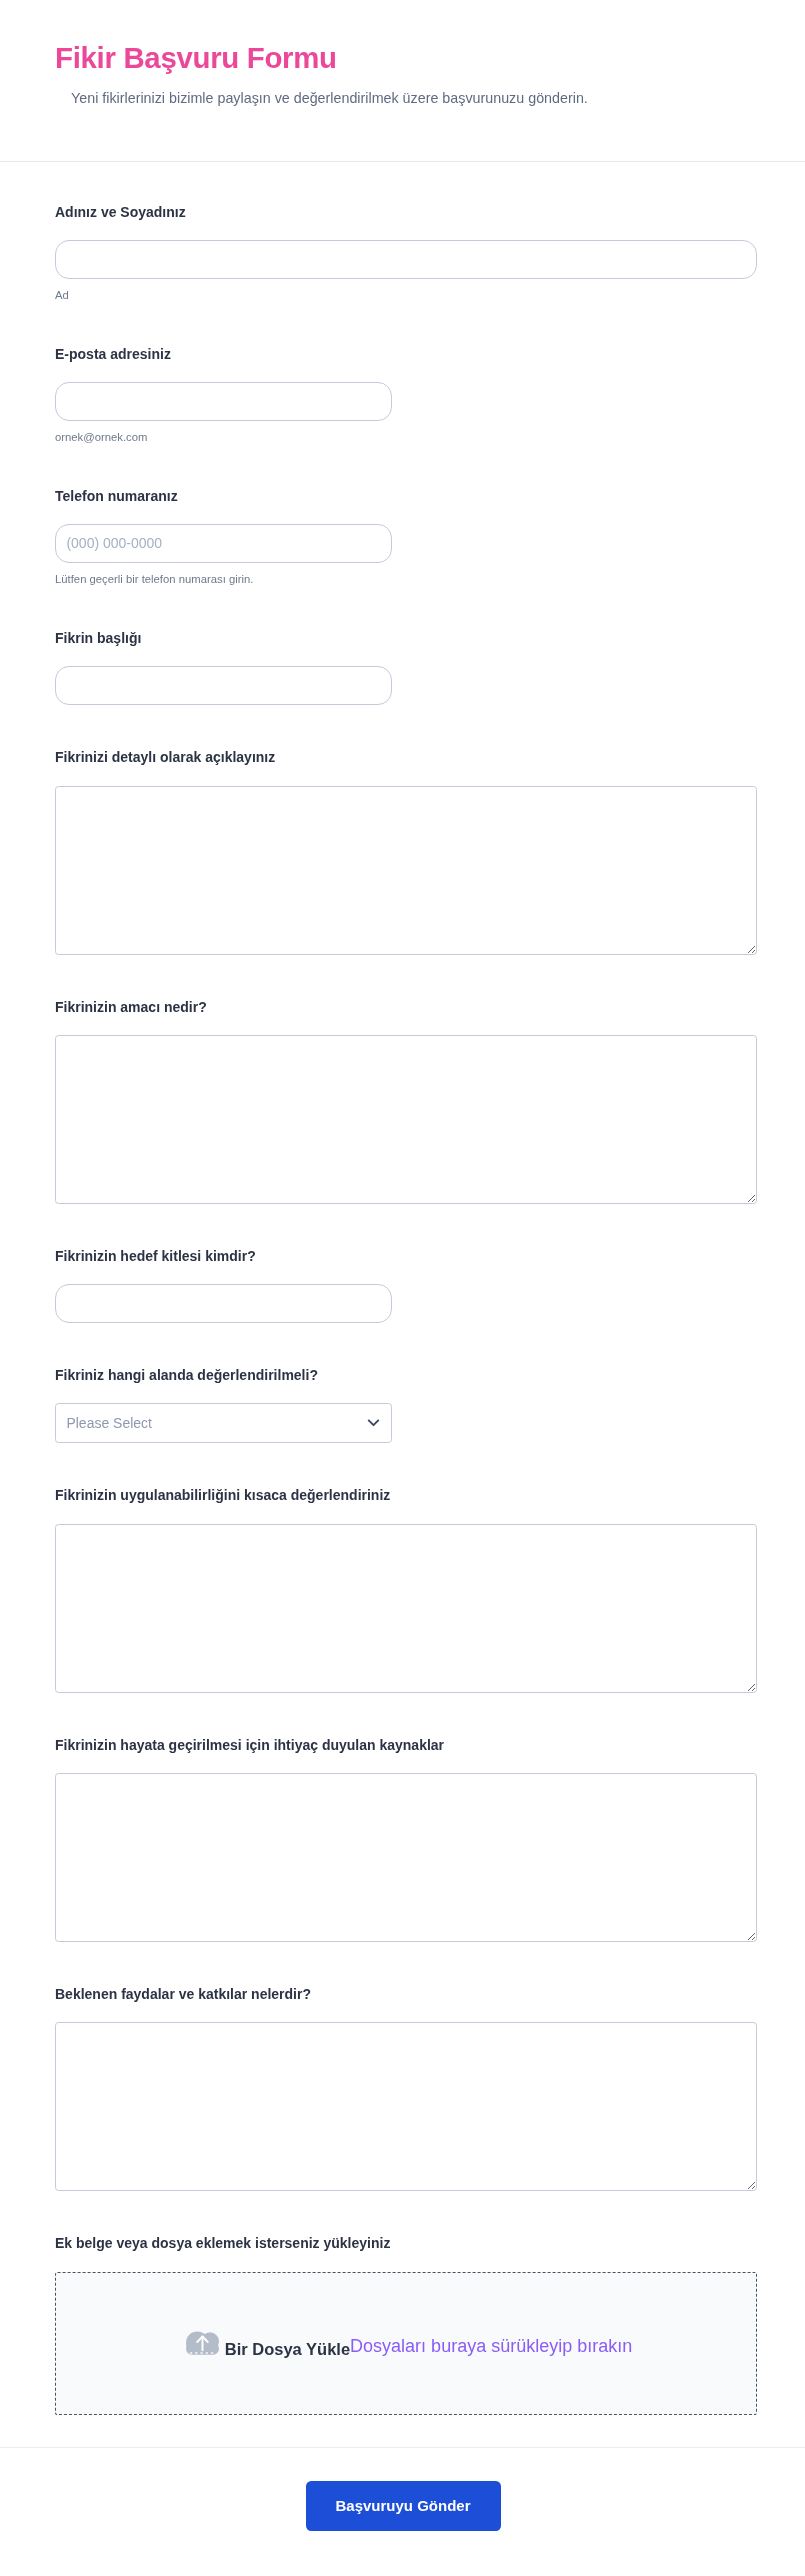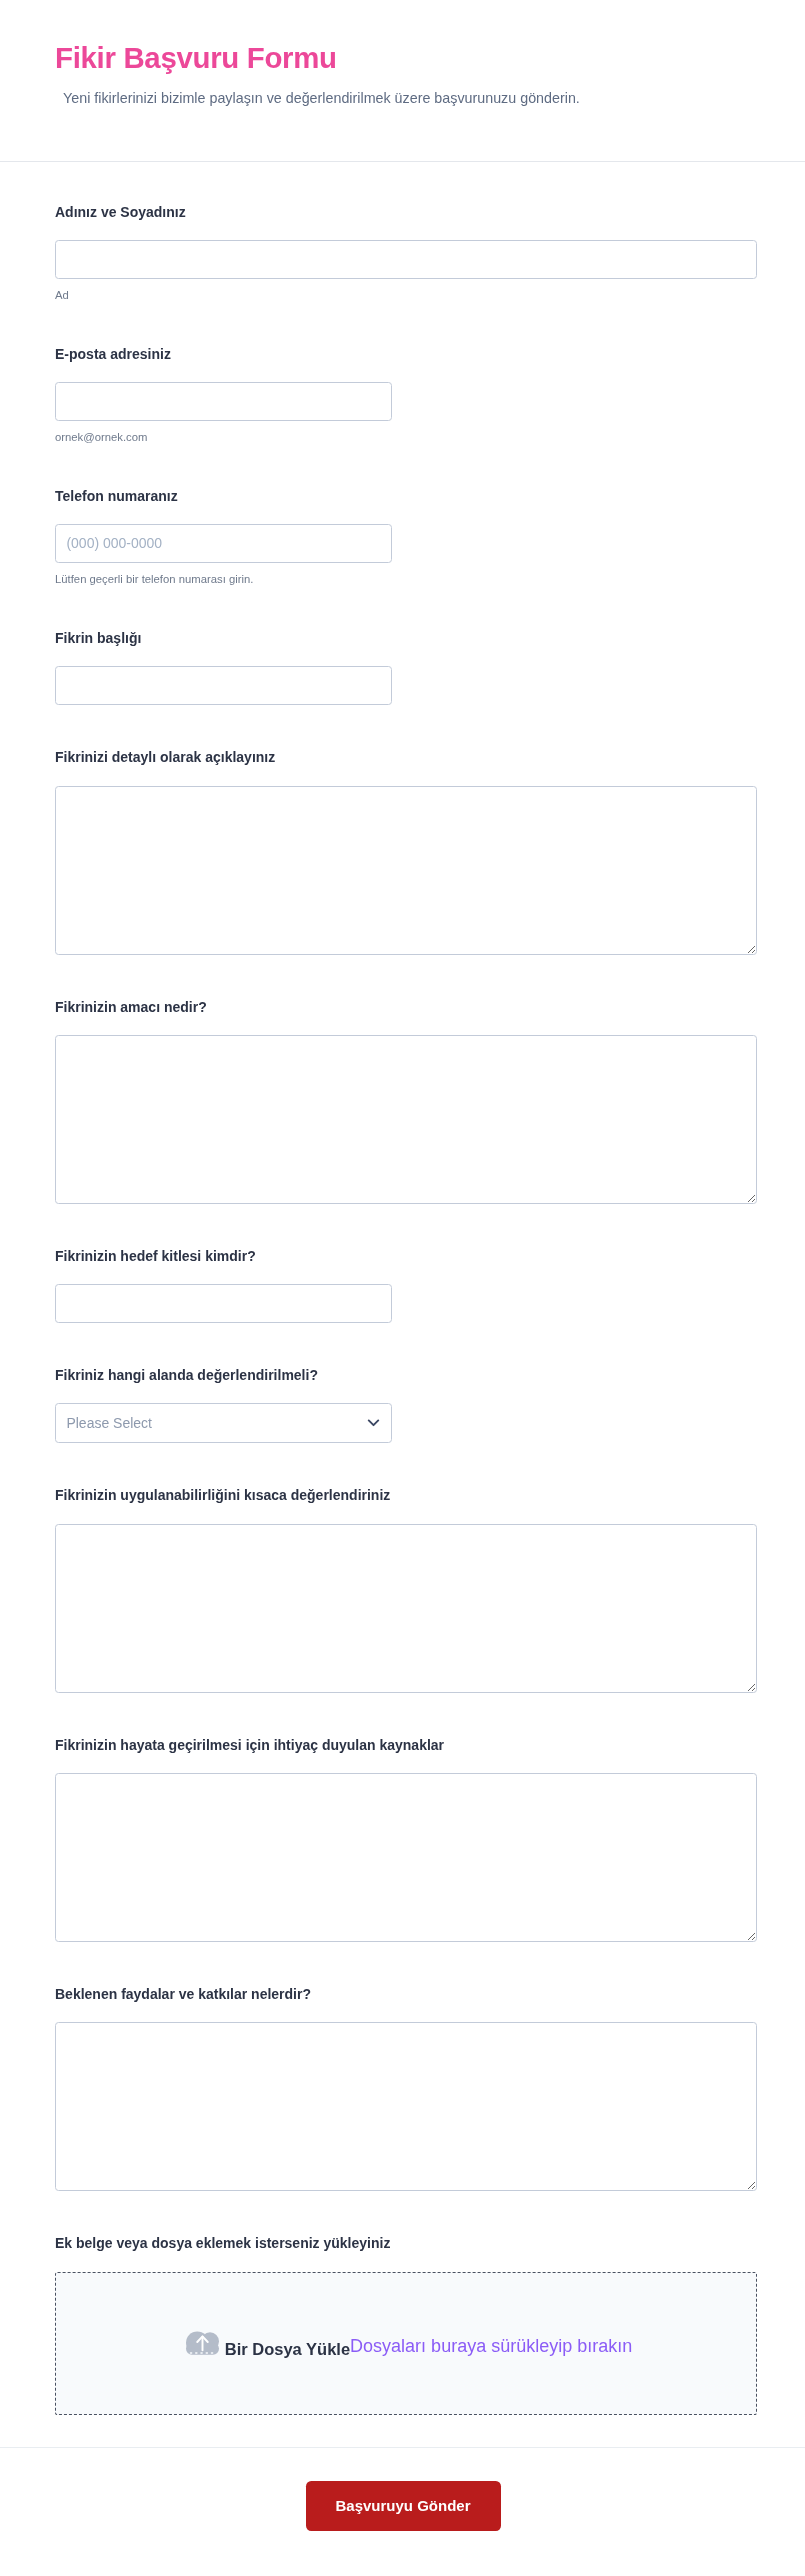--- a/index.html
+++ b/index.html
@@ -14,21 +14,21 @@
     padding:40px 49px 52px 55px;
     border-bottom:0.9px solid #e4e7ec;
   }
   .form-title {
     margin:0;
     font-size:29.4px; line-height:36px;
     font-weight:700; letter-spacing:-0.3px;
     color:#ec4899;
   }
   .form-subtitle {
-    margin:12px 0 0 8px;
+    margin:12px 0 0 16px;
     font-size:14.3px; line-height:21px;
     color:#5e6b82;
   }
   
   .form-body { padding:42px 49px 0 55px; }
   .question { margin:0 0 44px 0; }
   .q-label {
     display:block;
     font-size:14px; line-height:17.3px;
     font-weight:600; color:#2c3345;
@@ -38,21 +38,21 @@
   .col { flex:1; min-width:0; }
   .text-input, .textarea, .select {
     box-sizing:border-box;
     border:0.9px solid #c3cbd9;
     border-radius:3.5px;
     background:#ffffff;
     font-family:"Liberation Sans", sans-serif;
     font-size:13px; color:#2c3345;
     outline:none;
   }
-  .text-input { width:100%; height:39px; padding:0 10.4px; display:block; }
+  .text-input { width:100%; height:39px; padding:0 10.4px; display:block;border-radius:14px; }
   .half { width:337px; }
   .textarea { width:100%; height:169px; padding:8.7px 10.4px; display:block; }
   .text-input::placeholder, .textarea::placeholder { color:#a7b4c7; }
   .phone::placeholder { font-size:14px; color:#a3b1c4; }
   .sublabel {
     margin-top:8.7px;
     font-size:11.3px; line-height:14px;
     color:#6f7a8c;
   }
   
@@ -87,21 +87,21 @@
     margin-top:7px;
     font-size:18px; color:#8b5cf6;
   }
   
   .footer-divider { border:none; border-top:0.9px solid #e9edf1; margin:32px 0 0 0; }
   .form-footer { padding:33px 0 44px 0; }
   .submit-btn {
     display:block;
     margin:0 auto;
     width:195px; height:50px;
-    background:#b91c1c;
+    background:#1d4ed8;
     border:none; border-radius:5.2px;
     color:#ffffff;
     font-family:"Liberation Sans", sans-serif;
     font-size:15px; font-weight:600;
     cursor:pointer;
   }
 </style>
 </head>
 <body>
 

